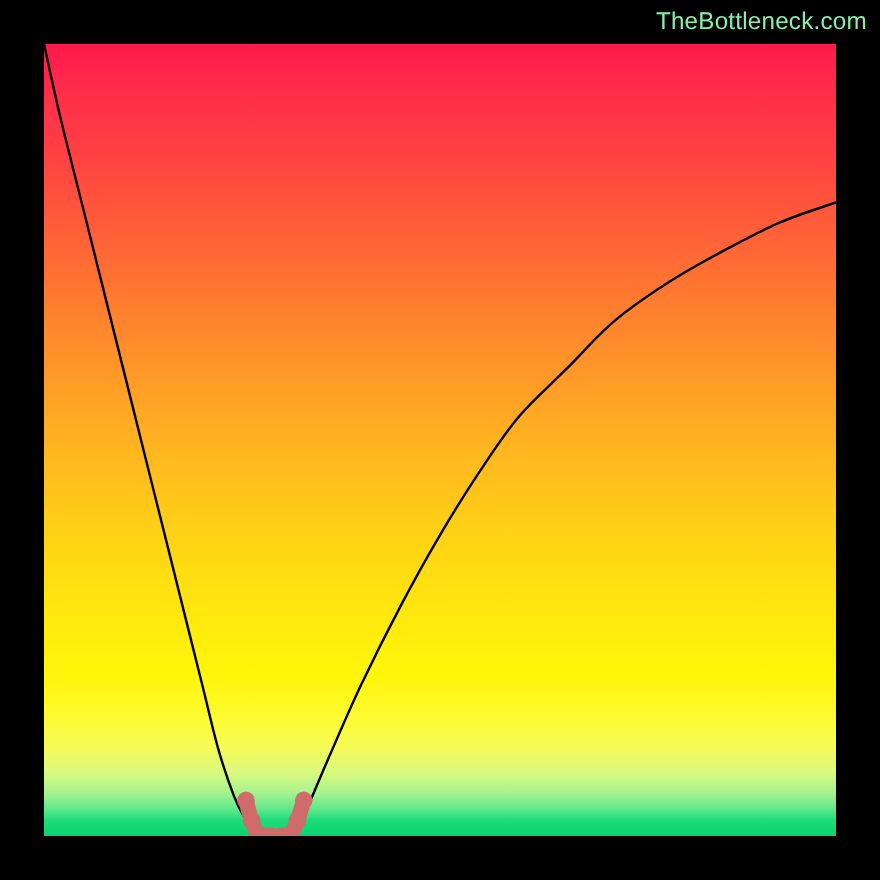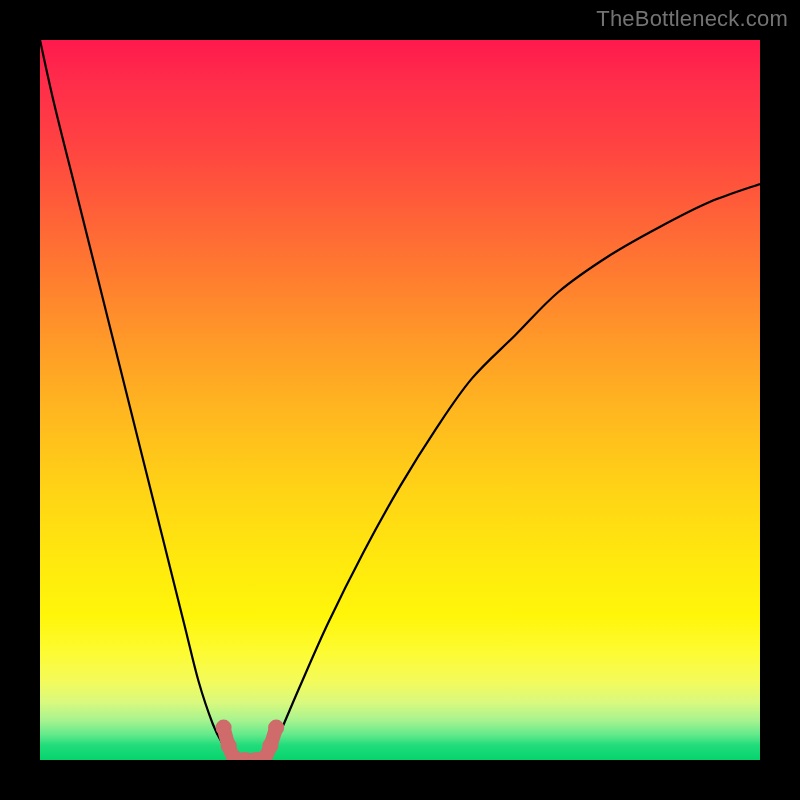--- a/index.html
+++ b/index.html
@@ -43,21 +43,21 @@
       #a7f38f 94.5%,
       #63e98b 96.5%,
       #1fdc7a 98%,
       #06d46d 100%
     );
   }
   .watermark {
     position: absolute;
     top: 6px;
     right: 12px;
-    color: #737373;
+    color: #86efac;
     font-size: 22px;
     font-weight: 400;
     letter-spacing: 0.2px;
     z-index: 10;
   }
   svg.curve {
     position: absolute;
     left: 0;
     top: 0;
     width: 720px;

